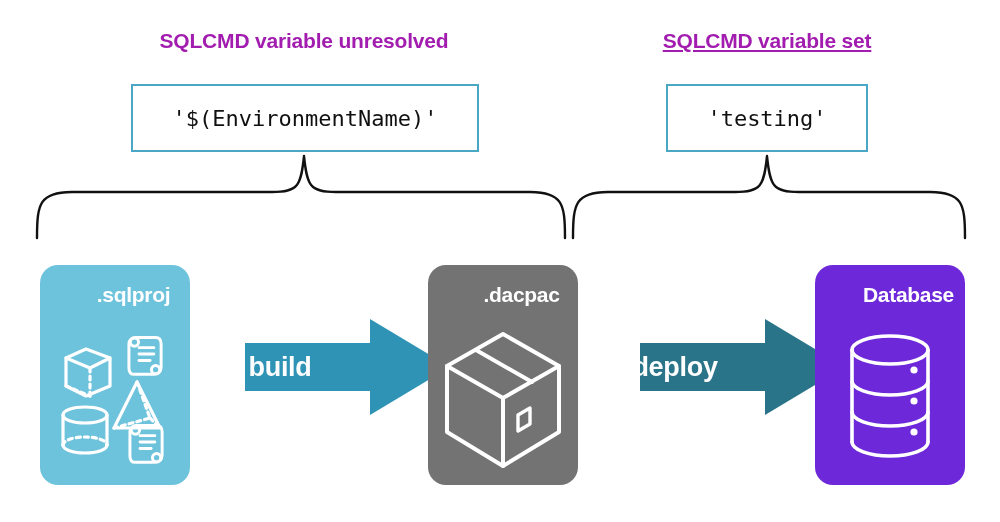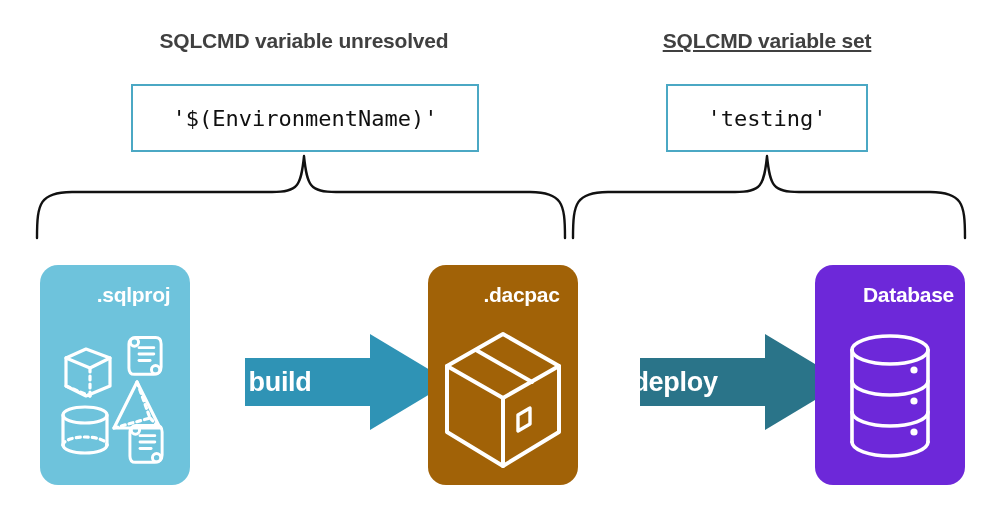--- a/index.html
+++ b/index.html
@@ -20,21 +20,21 @@
     width: 1000px;
     height: 522px;
   }
 
   
   .heading {
     position: absolute;
     font-family: "Liberation Sans", sans-serif;
     font-weight: bold;
     font-size: 21px;
-    color: #404040;
+    color: #a21caf;
     letter-spacing: -0.2px;
     white-space: nowrap;
     text-align: center;
     transform: translateX(-50%);
   }
   #heading-left  { left: 304px; top: 29px; }
   #heading-right { left: 767px; top: 29px; text-decoration: underline; }
 
   
   .code-box {
@@ -65,21 +65,21 @@
 
   
   .stage-box {
     position: absolute;
     border-radius: 18px;
     top: 265px;
     width: 150px;
     height: 220px;
   }
   #box-sqlproj  { left: 40px;  background: #6EC3DC; }
-  #box-dacpac   { left: 428px; background: #a16207; }
+  #box-dacpac   { left: 428px; background: #737373; }
   #box-database { left: 815px; background: #6d28d9; }
 
   .stage-label {
     position: absolute;
     top: 18px;
     left: 0;
     right: 0;
     text-align: center;
     font-family: "Liberation Sans", sans-serif;
     font-weight: bold;
@@ -92,21 +92,21 @@
     position: absolute;
     left: 0;
     top: 55px;
     width: 150px;
     height: 160px;
   }
 
   
   .arrow-wrap {
     position: absolute;
-    top: 332px;
+    top: 317px;
     width: 206px;
     height: 100px;
     padding-left: 40px;
   }
   #arrow-build  { left: 205px; }
   #arrow-deploy { left: 600px; }
   .arrow-label {
     position: absolute;
     left: 0;
     top: 0;

